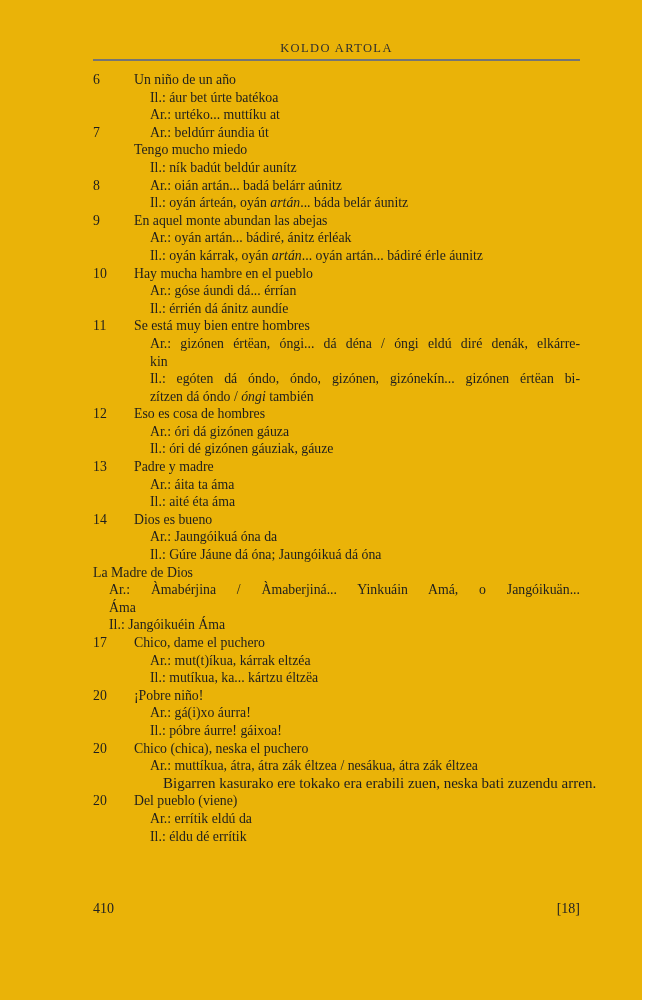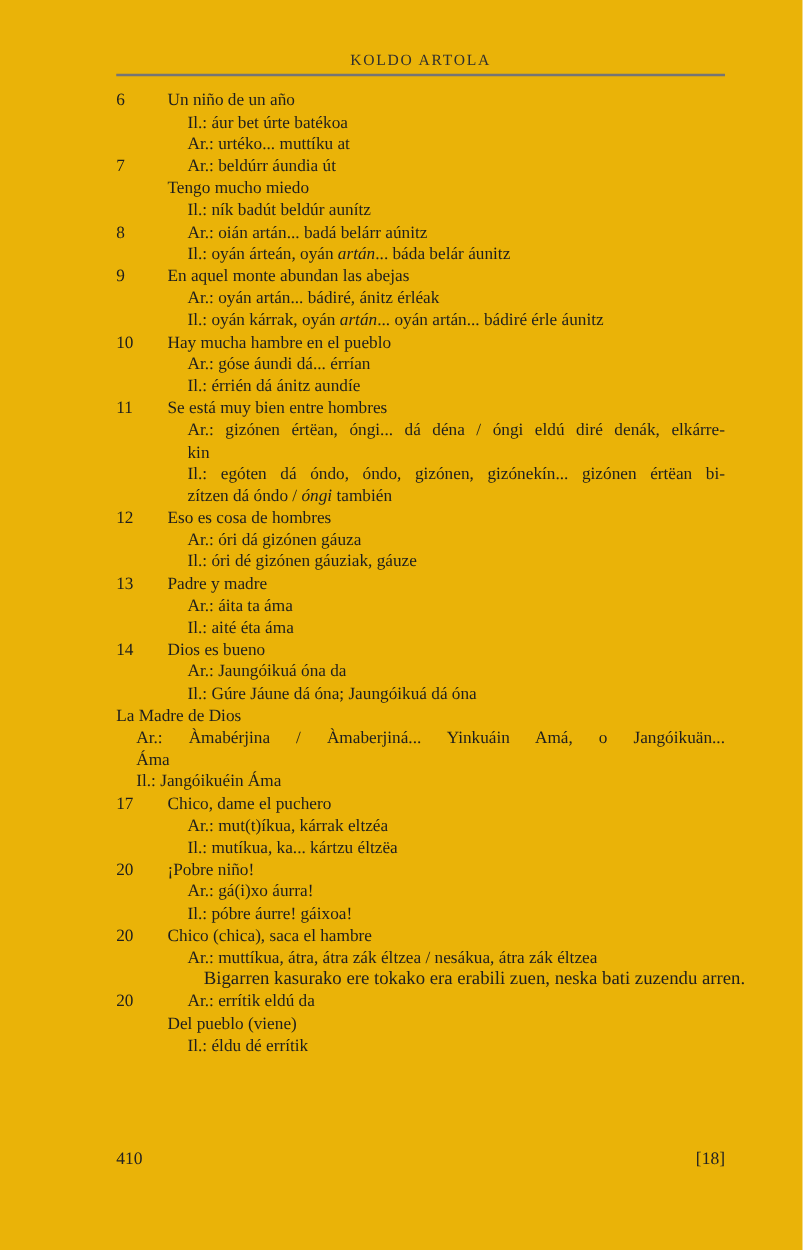--- a/index.html
+++ b/index.html
@@ -66,21 +66,21 @@
     text-align: justify;
     text-align-last: justify;
   }
   .line.note {
     padding-left: 29px;
     font-size: 15px;
     white-space: nowrap;
   }
   .footer {
     position: absolute;
-    top: 920px;
+    top: 901px;
     left: 93px;
     width: 487px;
     display: flex;
     justify-content: space-between;
     font-size: 14px;
     color: #222;
   }
 </style>
 </head>
 <body>
@@ -185,30 +185,30 @@
         <div class="num">20</div>
         <div class="body">
           <div class="line title">¡Pobre niño!</div>
           <div class="line resp"><span>Ar.: gá(i)xo áurra!</span></div>
           <div class="line resp"><span>Il.: póbre áurre! gáixoa!</span></div>
         </div>
       </div>
       <div class="item">
         <div class="num">20</div>
         <div class="body">
-          <div class="line title">Chico (chica), saca el hambre</div>
+          <div class="line title">Chico (chica), neska el puchero</div>
           <div class="line resp"><span>Ar.: muttíkua, átra, átra zák éltzea / nesákua, átra zák éltzea</span></div>
           <div class="line note"><span>Bigarren kasurako ere tokako era erabili zuen, neska bati zuzendu arren.</span></div>
         </div>
       </div>
       <div class="item">
         <div class="num">20</div>
         <div class="body">
+          <div class="line title">Del pueblo (viene)</div>
           <div class="line resp"><span>Ar.: errítik eldú da</span></div>
-          <div class="line title">Del pueblo (viene)</div>
           <div class="line resp"><span>Il.: éldu dé errítik</span></div>
         </div>
       </div>
     </main>
 
   <div class="footer">
     <span>410</span>
     <span>[18]</span>
   </div>
 </div>

